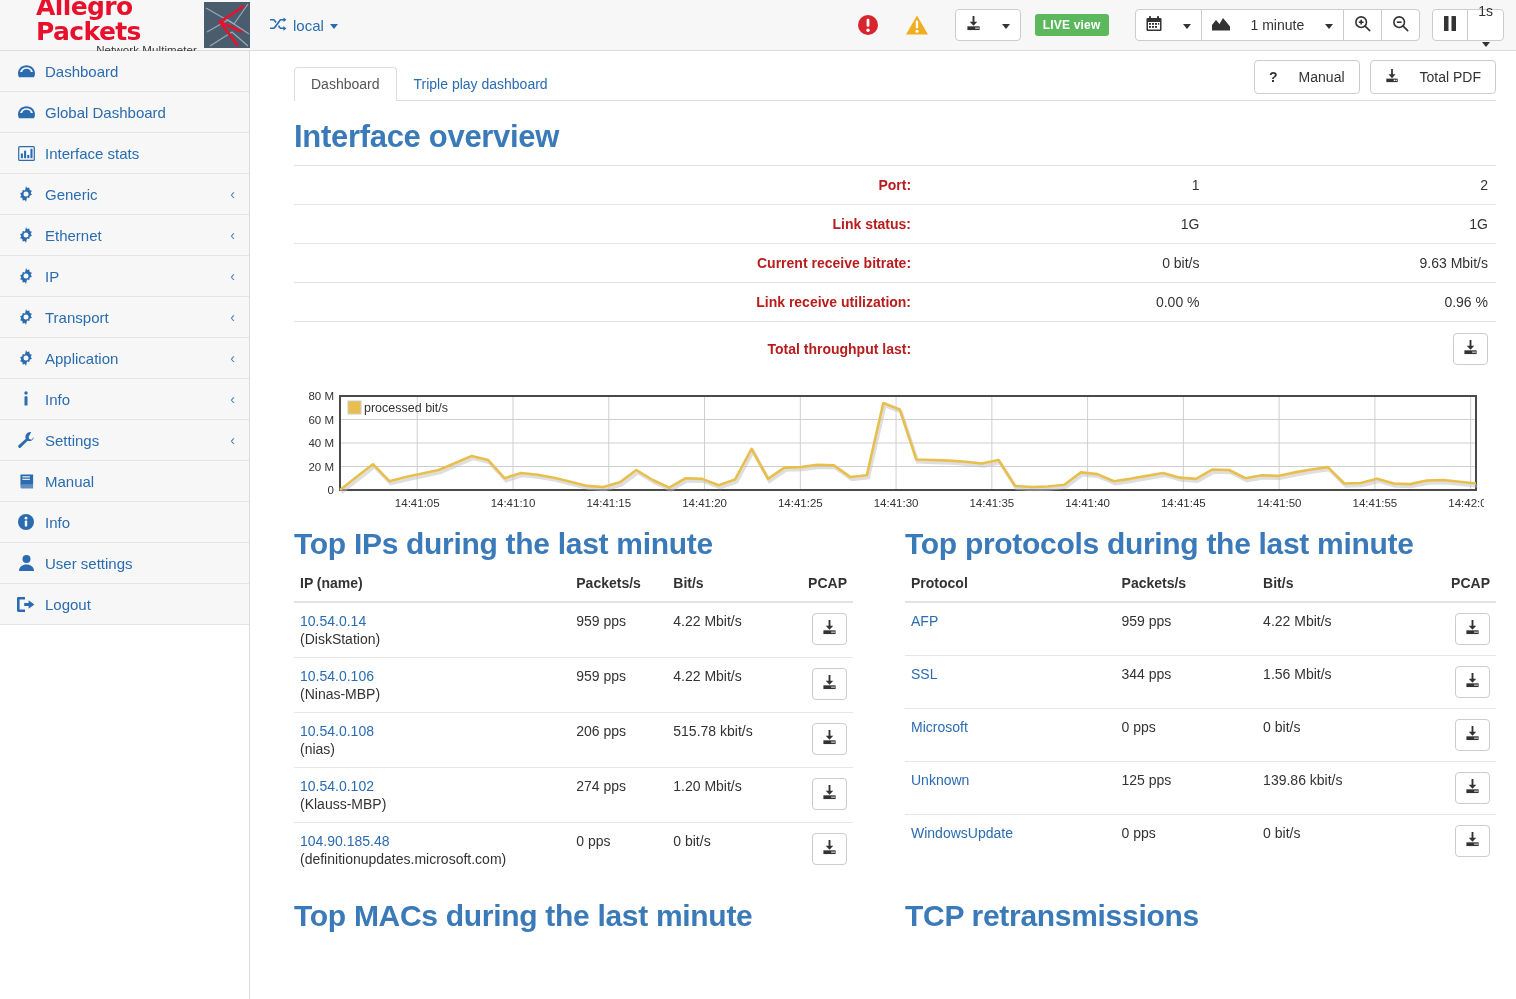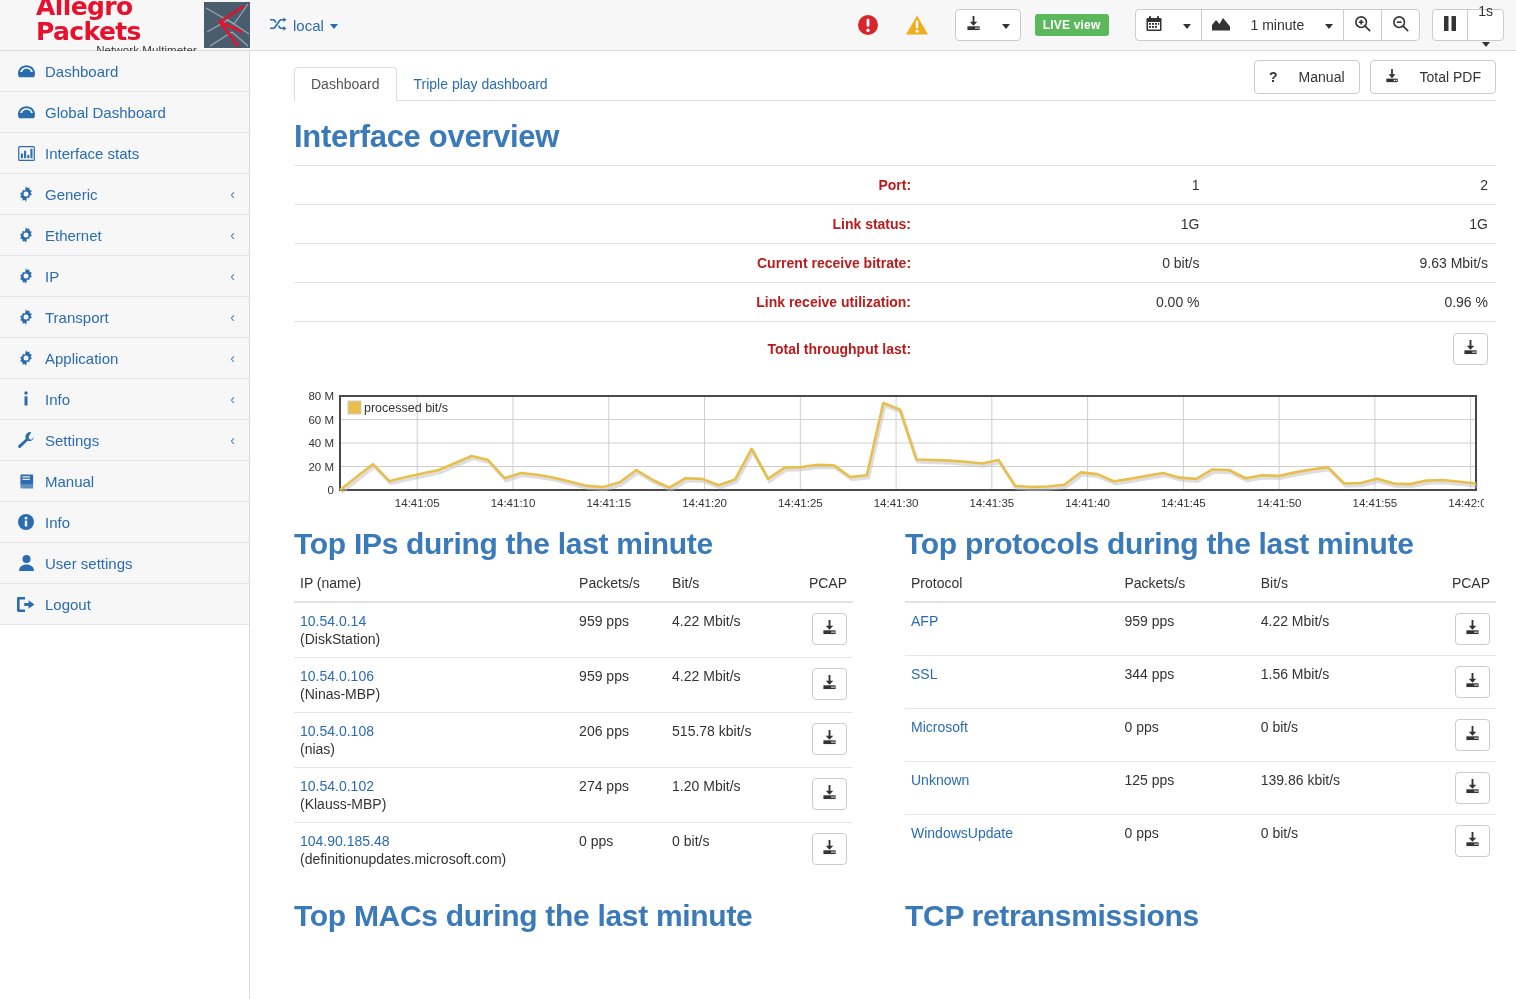--- a/index.html
+++ b/index.html
@@ -168,21 +168,21 @@
     display: flex; margin: 14px 20px 0 43px; gap: 0;
   }
   .col { width: 50%; padding-right: 42px; }
   .col:last-child { padding-right: 0; padding-left: 10px;}
   .col h2 {
     font-size: 30px; color: #3a7ab8; font-weight: bold;
     margin: 0 0 10px 0; letter-spacing: -0.3px;
   }
   table.dt { width: 100%; border-collapse: collapse; }
   table.dt th {
-    text-align: left; font-size: 14px; font-weight: normal; color: #333;
+    text-align: left; font-size: 14px; font-weight: bold; color: #333;
     padding: 4px 6px 10px 6px; border-bottom: 2px solid #e2e2e2;
   }
   table.dt td {
     padding: 10px 6px; font-size: 14px; color: #333;
     border-top: 1px solid #e6e6e6; vertical-align: top;
   }
   table.dt tbody tr:first-child td { border-top: none; }
   table.dt .lnk { color: #2b6cb0; cursor: pointer; display: block; }
   table.dt .sub { color: #333; display: block; margin-top: 2px;}
   table.dt th.num, table.dt td.num { }

